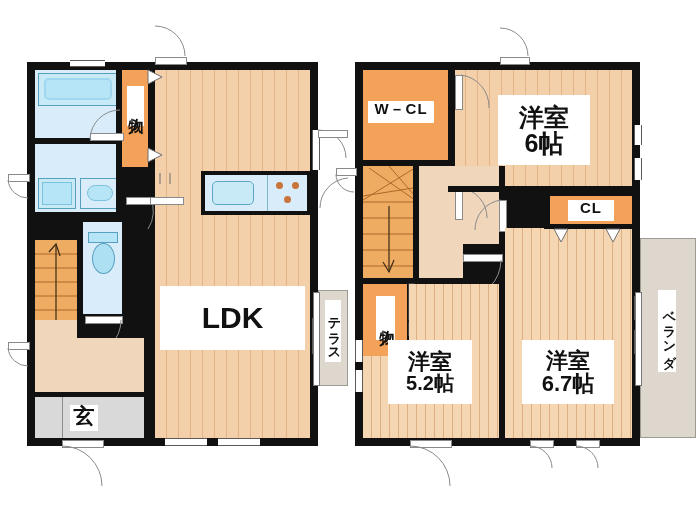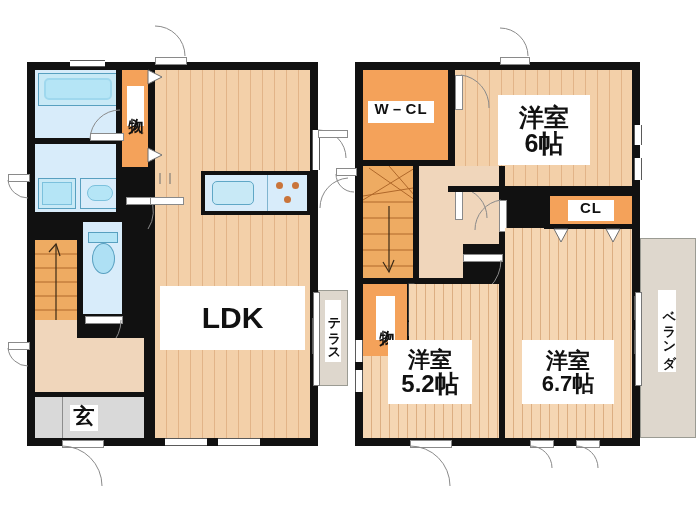--- a/index.html
+++ b/index.html
@@ -271,21 +271,21 @@
     <div class="abs wall" style="left:5px;top:356px;width:58px;height:6px;"></div>
     <svg class="abs" style="left:57px;top:300px;width:18px;height:40px;">
       <path d="M2,22 L16,29 L2,36 Z" fill="#ffffff" stroke="#6f6f6f" stroke-width="1"></path>
       <rect x="2" y="-16" width="5" height="36" fill="#ffffff" stroke="#6f6f6f" stroke-width="1"></rect>
     </svg>
 
     <div class="abs floorboards-fine" style="left:13px;top:284px;width:136px;height:154px;clip-path:polygon(46px 0,136px 0,136px 154px,0 154px,0 72px,46px 72px);"></div>
     <div class="lbl" style="left:38px;top:340px;width:84px;height:64px;
                 display:flex;flex-direction:column;justify-content:center;align-items:center;">
       <span style="font-size:22px;">洋室</span>
-      <span style="font-size:24px;">5.2帖</span>
+      <span style="font-size:20px;">5.2帖</span>
     </div>
     <div class="abs wall" style="left:149px;top:284px;width:6px;height:162px;"></div>
 
     <div class="winv" style="left:5px;top:340px;width:6px;height:22px;"></div>
     <div class="winv" style="left:5px;top:370px;width:6px;height:22px;"></div>
 
     <div class="leaf" style="left:60px;top:440px;width:40px;height:6px;"></div>
     <svg class="abs" style="left:60px;top:446px;width:44px;height:44px;">
       <path d="M0,0 A40,40 0 0,1 40,40" fill="none" stroke="#8a8a8a" stroke-width="1"></path>
     </svg>

